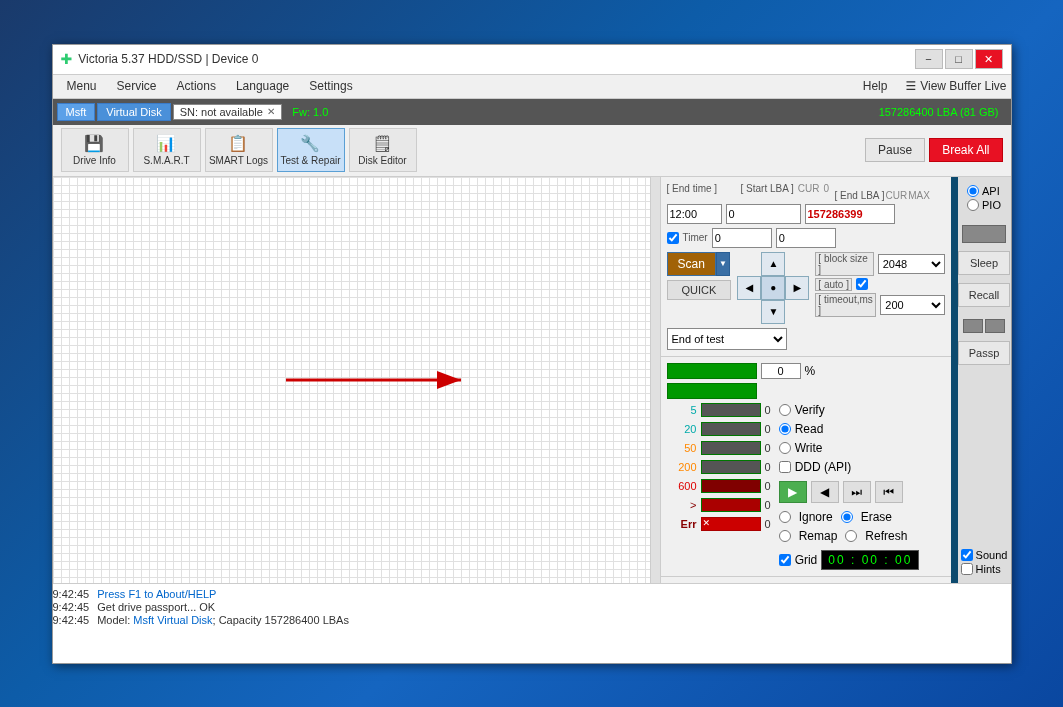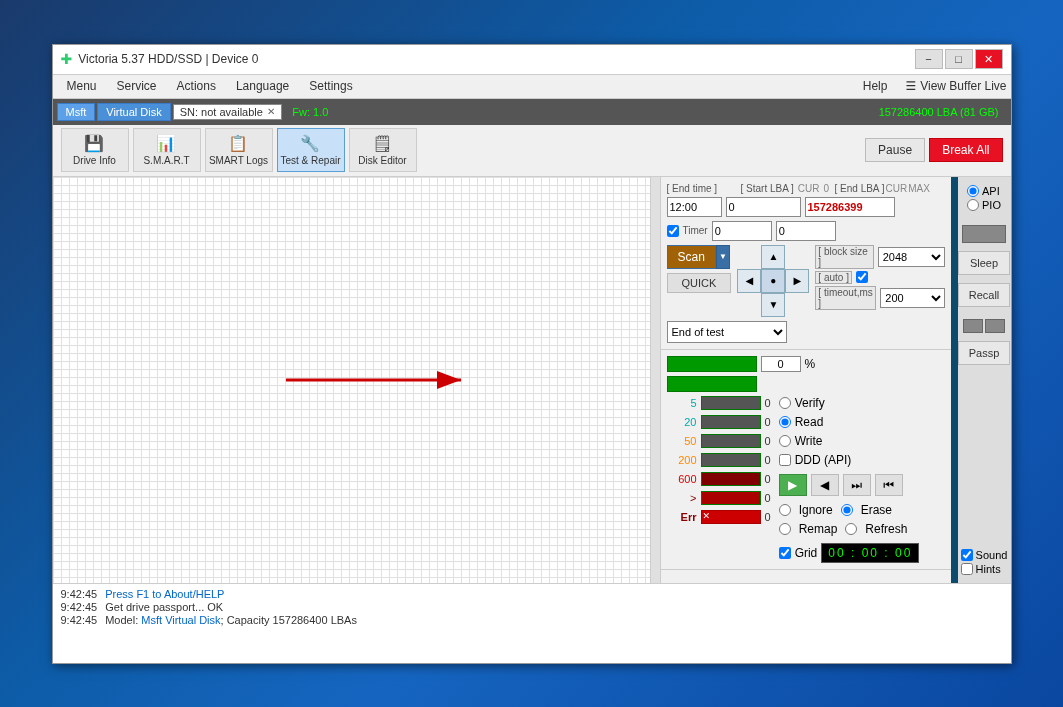--- a/index.html
+++ b/index.html
@@ -467,21 +467,21 @@
       width: 44px;
       height: 18px;
       background: #888;
       border: 1px solid #666;
       cursor: pointer;
     }
     .log-area {
       height: 80px;
       background: white;
       border-top: 1px solid #ccc;
-      padding: 4px 8px;
+      padding: 4px 0;
       overflow: hidden;
     }
     .log-row {
       display: flex;
       gap: 8px;
       margin-bottom: 1px;
     }
     .log-time {
       color: #333;
       font-size: 11px;
@@ -626,21 +626,21 @@
 
       <div class="controls-section">
 
         <div style="display:flex; gap:4px; margin-bottom:3px; font-size:10px; color:#555;">
           <span style="width:70px;">[ End time ]</span>
           <span style="width:90px; display:flex; gap:4px;">
             <span>[ Start LBA ]</span>
             <span style="color:#888;">CUR</span>
             <span style="color:#888;">0</span>
           </span>
-          <span style="display:flex; gap:1px; align-items:flex-start;">
+          <span style="display:flex; gap:1px; align-items:flex-start;margin-top:7px;">
             <span>[ End LBA ]</span>
             <span style="color:#888;">CUR</span>
             <span style="color:#888;">MAX</span>
           </span>
         </div>
 
         <div style="display:flex; gap:4px; margin-bottom:4px; align-items:center;">
           <div style="display:flex; flex-direction:column; gap:0;">
             <input class="input-sm" style="width: 55px;" value="12:00">
           </div>

